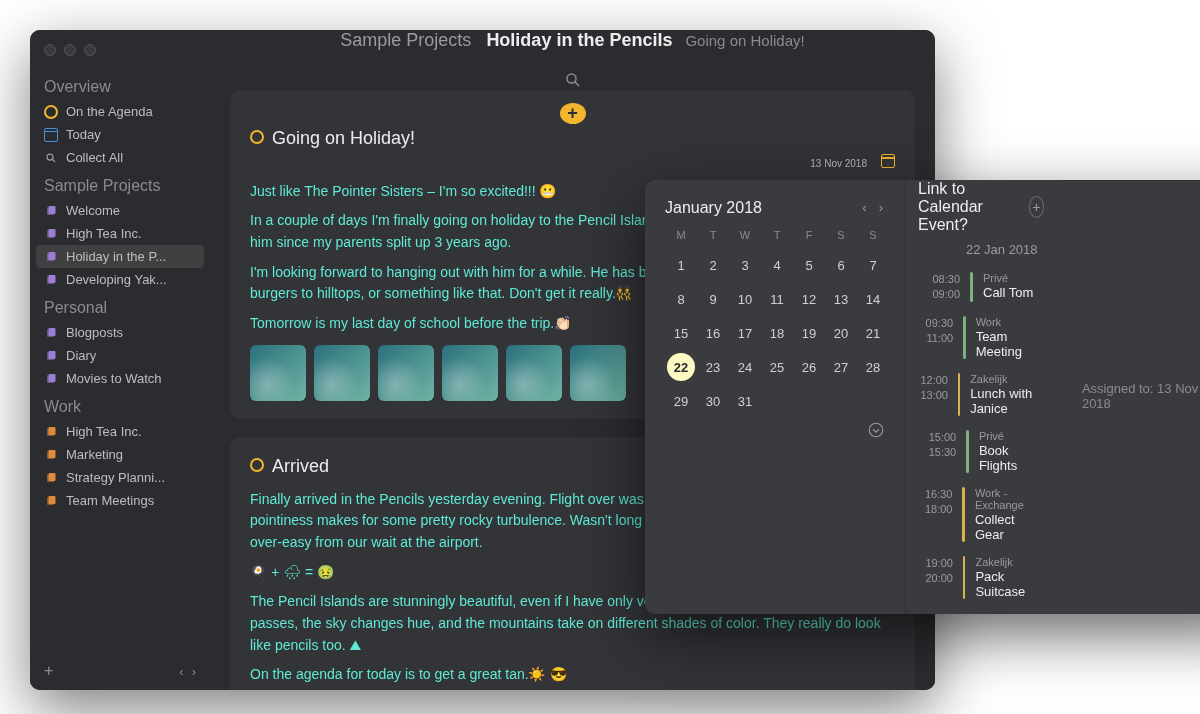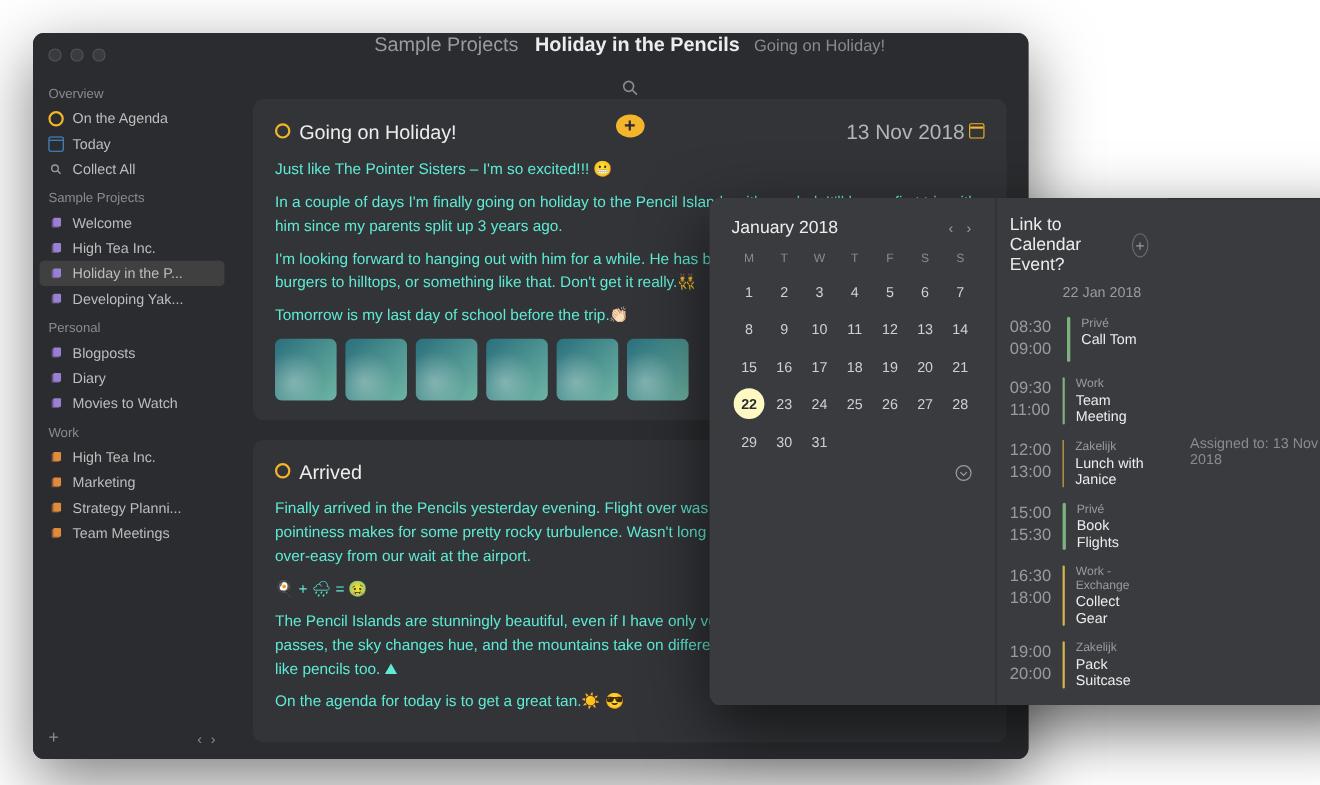--- a/index.html
+++ b/index.html
@@ -32,21 +32,21 @@
   
   .sidebar {
     width: 180px;
     background: #2b2c2f;
     padding-top: 40px;
     color: #bdbdbf;
     font-size: 13px;
     display: flex;
     flex-direction: column;
   }
-  .sidebar .group-title { color: #8a8b8e; font-size: 12px; padding: 8px 14px 4px; }
+  .sidebar .group-title { color: #8a8b8e; font-size: 16px; padding: 8px 14px 4px; }
   .sidebar .item { display: flex; align-items: center; gap: 8px; padding: 4px 14px; cursor: default; }
   .sidebar .item.active { background: #404040; border-radius: 4px; margin: 0 6px; padding: 4px 8px; }
   .sidebar .item .icon { width: 14px; height: 14px; display:inline-flex; align-items:center; justify-content:center; flex-shrink:0; }
   .sidebar-footer { margin-top: auto; display:flex; align-items:center; padding: 10px 14px; gap: 8px; color:#8a8b8e; }
   .sidebar-footer .spacer { flex:1; }
 
   
   .main {
     flex: 1;
     background: #2b2c2f;
@@ -65,21 +65,21 @@
   .note-card {
     background: #333438;
     border-radius: 10px;
     margin: 4px 20px 18px 20px;
     padding: 16px 20px 18px 20px;
     font-size: 14px;
     line-height: 1.55;
   }
   .note-card .note-header { display:flex; align-items:center; margin-bottom: 6px; }
   .note-card .note-title { font-size: 18px; color: #ededee; display:flex; align-items:center; gap:8px; }
-  .note-card .note-date { margin-left:auto; color:#b4b5b7; font-size:19px; display:flex; align-items:center; gap:4px;}
+  .note-card .note-date { margin-left:auto; color:#b4b5b7; font-size:10px; display:flex; align-items:center; gap:14px;margin-top:48px;}
   .note-card p { margin: 8px 0; color: #5eead4; }
   .thumbs { display:flex; gap: 8px; margin-top:10px;}
   .thumbs .thumb { width: 56px; height: 56px; border-radius:6px; background:linear-gradient(135deg,#2a6f7c,#6fb5a4); position:relative; overflow:hidden;}
   .thumbs .thumb::after{content:"";position:absolute;inset:0;background:radial-gradient(circle at 30% 70%, rgba(255,255,255,0.3), transparent 50%);}
   .note-2 { margin-top: 0px; }
 
   
   .popover {
     position: absolute;
     left: 645px;
@@ -98,27 +98,27 @@
   .cal { width: 260px; padding: 16px 16px 6px 20px; }
   .cal-head { display:flex; align-items:center; margin-bottom: 10px; }
   .cal-head .month { font-size: 16px; color: #ededee; }
   .cal-head .navbtn { color:#9a9b9e; padding:4px 6px; cursor:default;}
   .cal-grid { display:grid; grid-template-columns: repeat(7, 1fr); gap: 6px 0; text-align:center; }
   .cal-grid .dow { color:#8a8b8e; font-size:11px; padding-bottom:4px;}
   .cal-grid .day { color:#cfd0d2; font-size:13px; height:28px; display:flex; align-items:center; justify-content:center;}
   .cal-grid .day.today { background:#fef9c3; color:#2b2c2f; border-radius:50%; width:28px; margin:0 auto; font-weight:600;}
   .cal-more { text-align:right; padding: 6px 4px 2px 0; color:#9a9b9e; }
 
-  .events { flex:1; padding: 16px 18px 6px 12px; border-left: 1px solid #2e2f32;}
+  .events { flex:1; padding: 0 18px 6px 12px; border-left: 1px solid #2e2f32;}
   .events-head { display:flex; align-items:center; margin-bottom: 8px;}
   .events-head .title { font-size: 16px; color:#ededee; }
   .events-head .plusc { margin-left:auto; width:22px; height:22px; border:1px solid #6a6b6e; border-radius:50%; display:inline-flex; align-items:center; justify-content:center; color:#9a9b9e; font-size:14px;}
   .events .date { color:#9a9b9e; font-size:13px; margin-bottom: 10px; margin-left: 48px;}
   .event { display:flex; gap:10px; padding: 5px 0 9px 0;}
-  .event .times { width:42px; color:#9a9b9e; font-size:15px; line-height:1.35; text-align:left;}
+  .event .times { width:42px; color:#9a9b9e; font-size:11px; line-height:1.35; text-align:right;}
   .event .bar { width:3px; border-radius:2px; align-self: stretch;}
   .event .info .cat { color:#9a9b9e; font-size:11px; }
   .event .info .name { color:#ededee; font-size:13px; margin-top:1px;}
 
   .popover-footer { border-top:1px solid #2e2f32; display:flex; align-items:center; padding: 10px 18px 12px 20px;}
   .popover-footer .assigned { color:#8a8b8e; }
   .popover-footer .done { margin-left:auto; color:#f3b52c; }
 
   .icon-target { width:14px; height:14px; border:2px solid currentColor; border-radius:50%; position:relative; display:inline-block;}
   .icon-target::after{content:"";position:absolute;inset:3px;border:2px solid transparent;border-radius:50%;}

